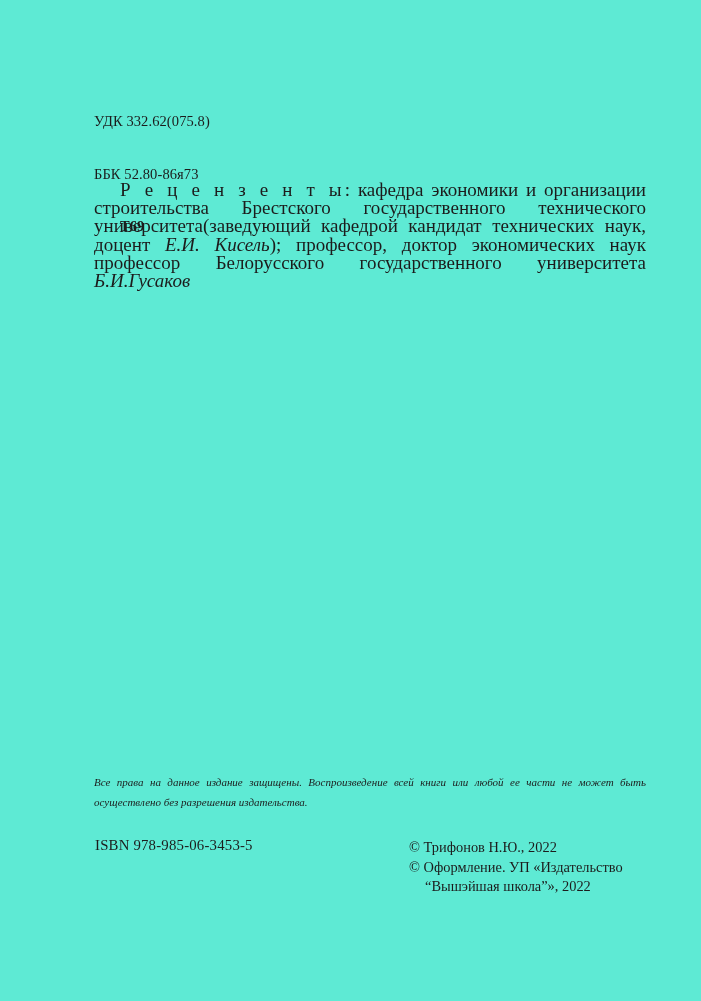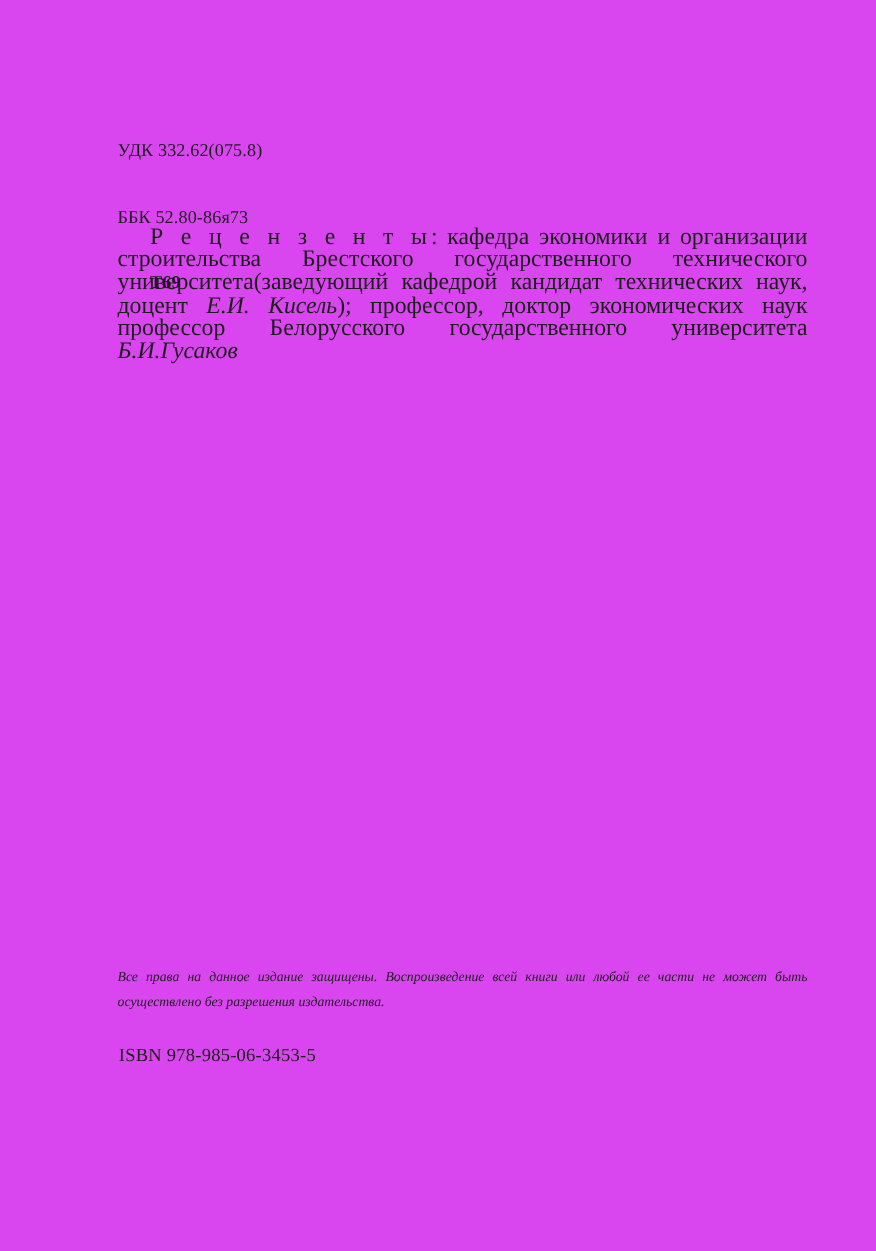--- a/index.html
+++ b/index.html
@@ -10,21 +10,21 @@
   }
   body {
     font-family: "Liberation Serif", "DejaVu Serif", serif;
     color: #1c1c1c;
     -webkit-font-smoothing: antialiased;
   }
   .page {
     position: relative;
     width: 701px;
     height: 1001px;
-    background: #d946ef;
+    background: #5eead4;
     overflow: hidden;
   }
 
   
   .class-block {
     position: absolute;
     left: 94px;
     top: 78px;
     font-size: 14.5px;
     line-height: 17.5px;
@@ -106,14 +106,19 @@
     <span class="class-line">ББК 52.80-86я73</span>
     <span class="class-line indent">Т69</span>
   </div>
 
   <p class="reviewers"><span class="spaced">Р е ц е н з е н т ы</span><span>:</span><span> кафедра экономики и организации строительства Брестского государственного технического университета(заведующий кафедрой кандидат технических наук, доцент </span><span class="nm">Е.И. Кисель</span><span>); профессор, доктор экономических наук профессор Белорусского государственного университета </span><span class="nm">Б.И.Гусаков</span></p>
 
   <p class="rights">Все права на данное издание защищены. Воспроизведение всей книги или любой ее части не может быть осуществлено без разрешения издательства.</p>
 
   <div class="isbn">ISBN 978-985-06-3453-5</div>
 
+  <div class="copyright">
+    <span class="cline">© Трифонов Н.Ю., 2022</span>
+    <span class="cline">© Оформление. УП «Издательство</span>
+    <span class="cline cont">“Вышэйшая школа”», 2022</span>
+  </div>
 
 </div>
 
 </body></html>

